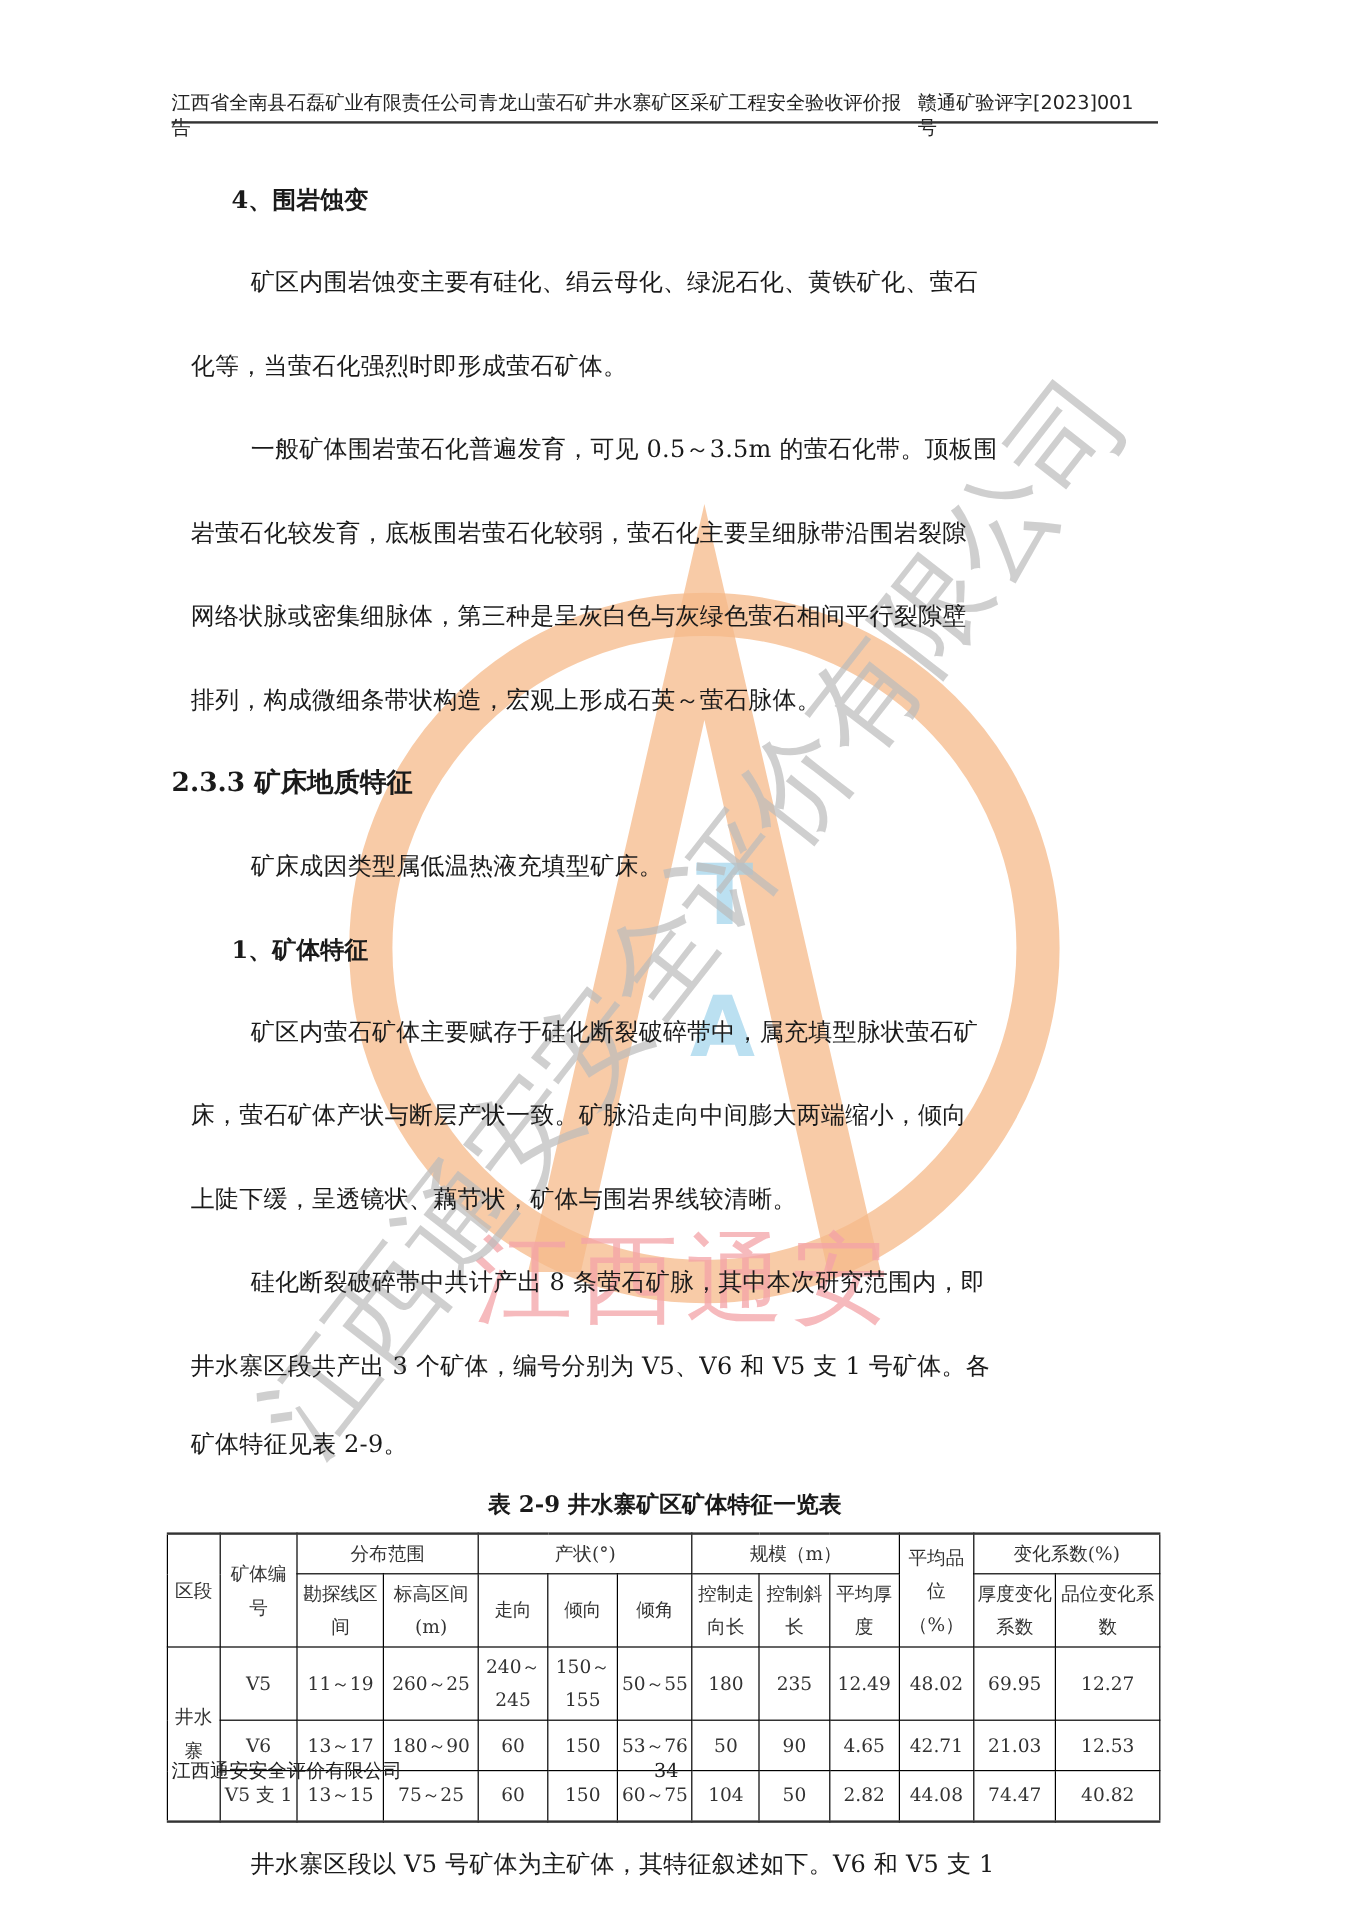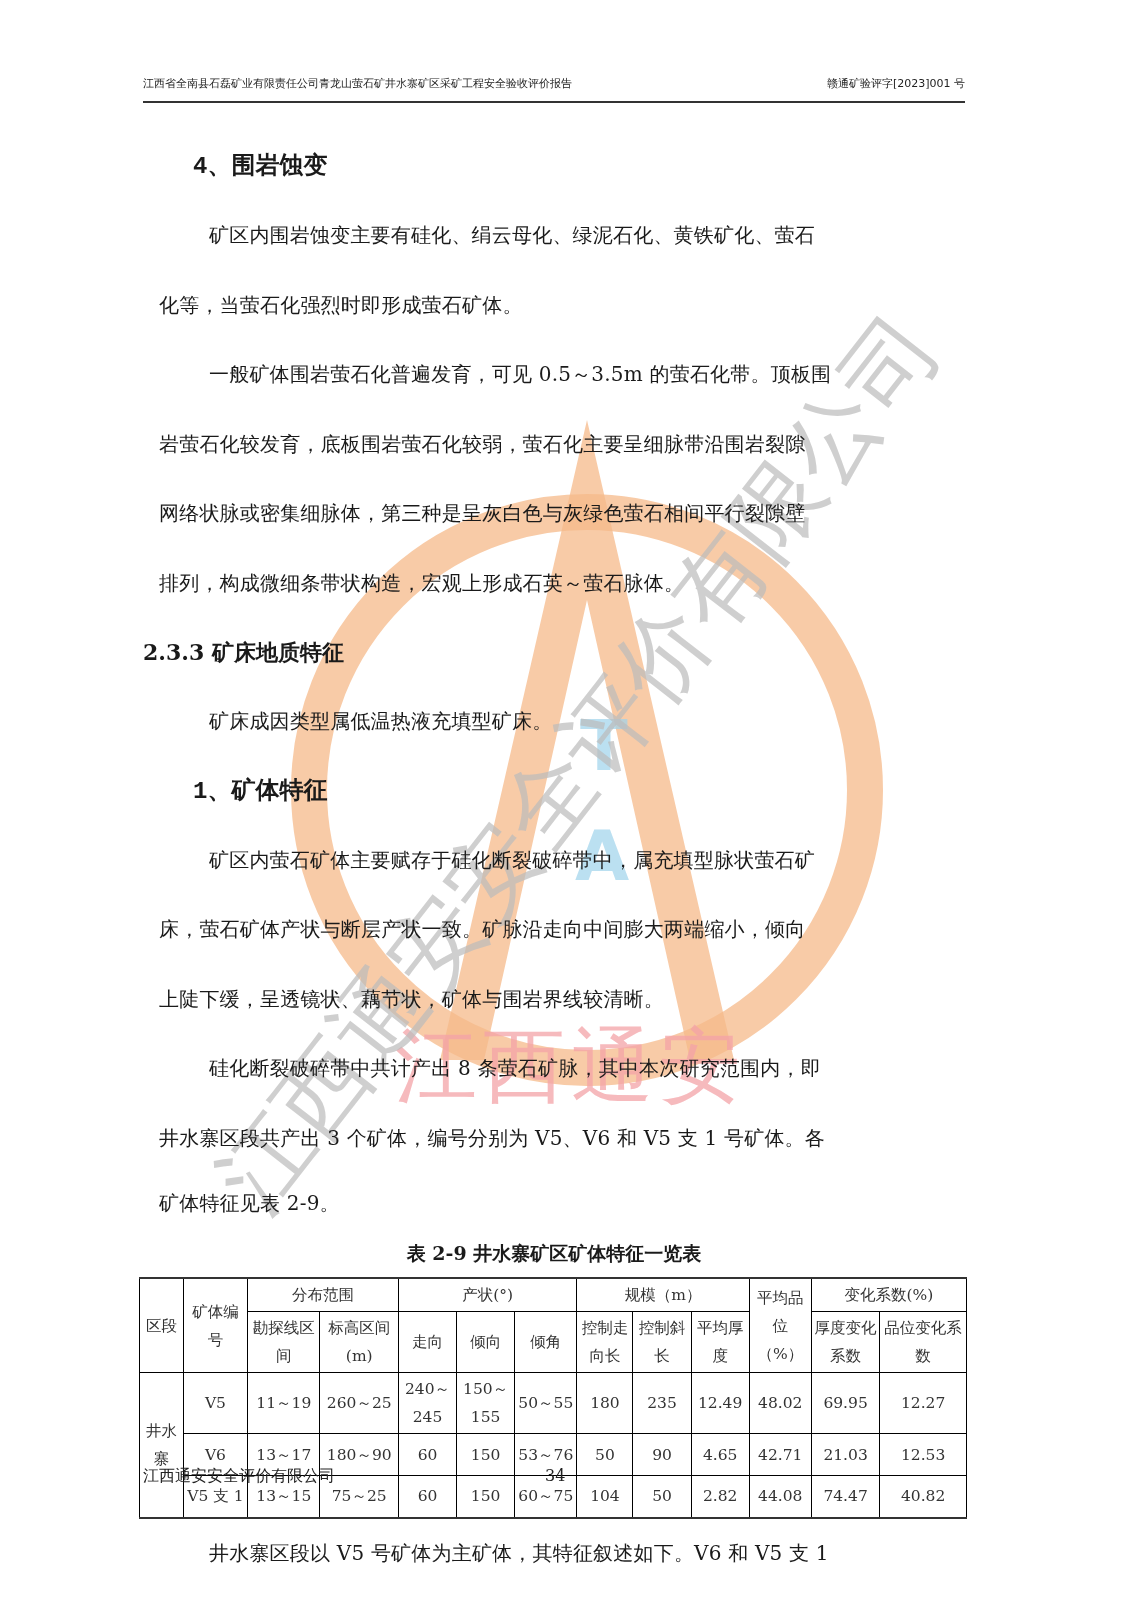--- a/index.html
+++ b/index.html
@@ -1,26 +1,26 @@
 <!DOCTYPE html>
 <html><head>
 <meta charset="utf-8">
 <style>
   html, body { margin: 0; padding: 0; background: #ffffff; }
   body { width: 1131px; height: 1600px; position: relative; overflow: hidden;
          font-family: "DejaVu Serif", "Liberation Serif", serif; color: #1a1a1a; }
   .page-header { position: absolute; left: 143px; top: 76px; width: 822px; height: 22px;
-         display: flex; justify-content: space-between; font-size: 11px; color: #222;
+         display: flex; justify-content: space-between; font-size: 16px; color: #222;
          font-family: "DejaVu Sans", sans-serif; }
   .header-rule { position: absolute; left: 143px; top: 101px; width: 822px; height: 0;
          border-top: 2px solid #333; }
   .content { position: absolute; left: 143px; top: 140px; width: 822px; }
   .p { font-size: 20px; line-height: 53.5px; margin: 16px; text-align: justify; letter-spacing: 0.2px; white-space: nowrap; overflow: hidden; }
   .indent { padding-left: 50px; }
-  .h4 { font-weight: bold; font-size: 24px; line-height: 53px; padding-left: 50px; margin: 0; font-family: Liberation Mono, monospace; }
+  .h4 { font-weight: bold; font-size: 20px; line-height: 53px; padding-left: 50px; margin: 0; }
   .h3 { font-weight: bold; font-size: 22px; line-height: 53px; margin: 0; }
   .caption { font-weight: bold; font-size: 19px; text-align: center; margin: 6px 0 10px 0; }
   table.t { border-collapse: collapse; width: 828px; margin-left: -4px; font-size: 15.5px; color: #333; }
   table.t td { border: 1px solid #000000; text-align: center; vertical-align: middle; padding: 2px 2px; line-height: 28px; }
   table.t { border-top: 2px solid #333; border-bottom: 2px solid #333; }
   .footer-left { position: absolute; left: 143px; top: 1466px; font-size: 16px; font-family: "DejaVu Sans", sans-serif; color:#222; }
   .footer-page { position: absolute; left: 545px; top: 1466px; font-size: 16px; color:#222; }
   .wm { position: absolute; pointer-events: none; }
 </style>
 </head>

